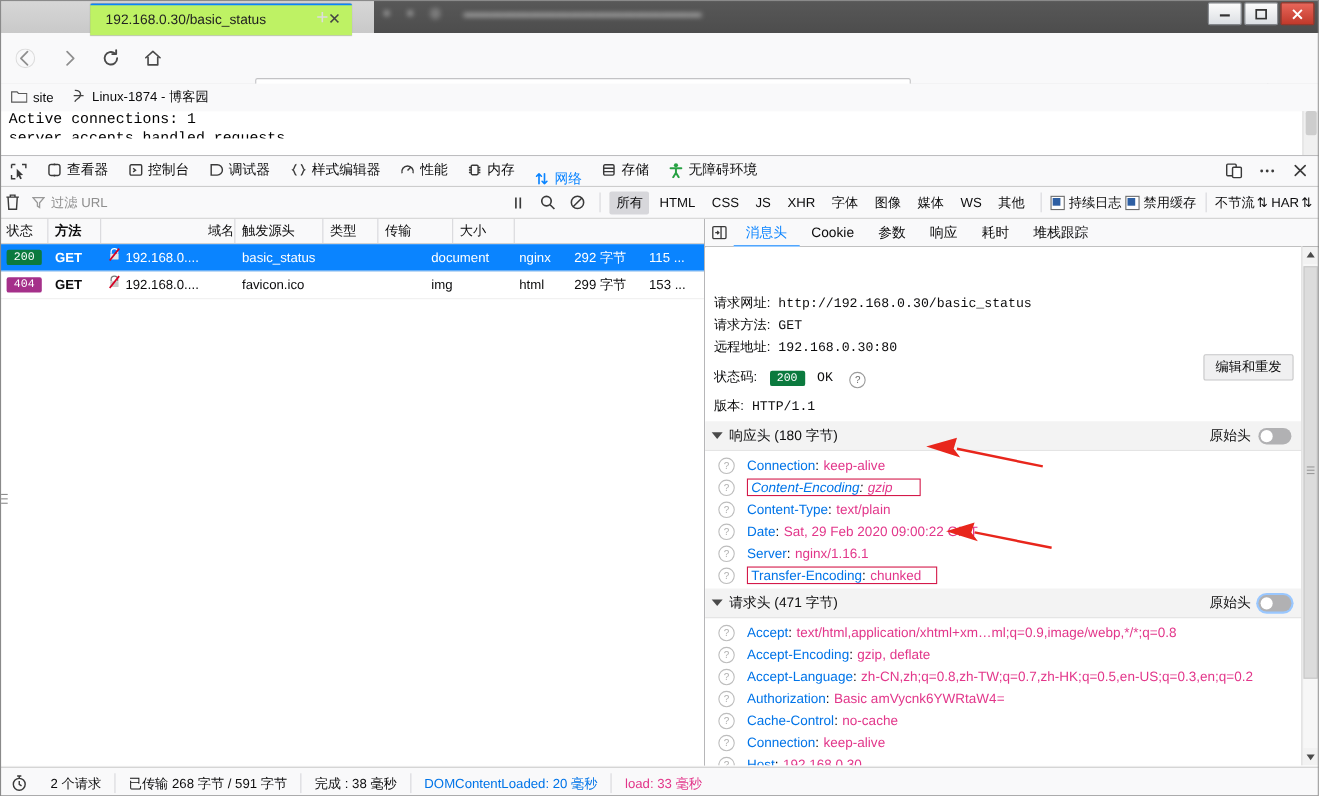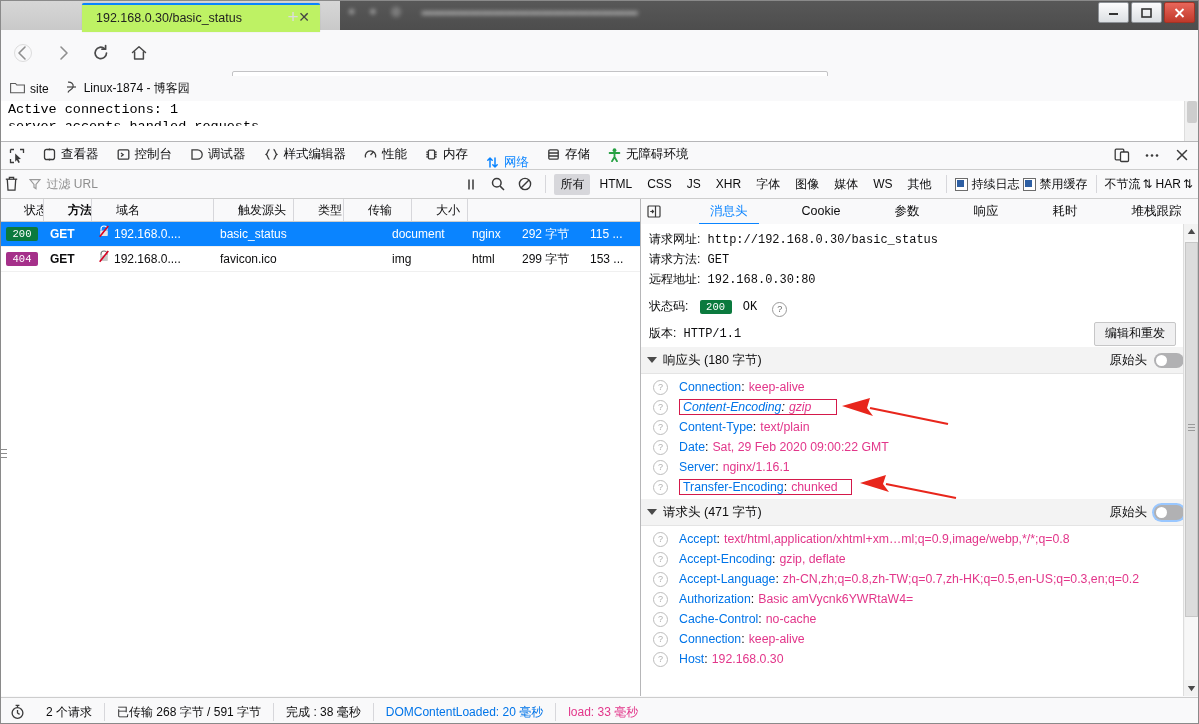--- a/index.html
+++ b/index.html
@@ -93,58 +93,58 @@
   .nt-chk{display:flex;align-items:center;gap:4px;font-size:12px;cursor:pointer;white-space:nowrap;}
   .cbx{width:11px;height:11px;border:1px solid #6c6c6c;background:#fff;position:relative;}
   .cbx.checked::after{content:"";position:absolute;left:1px;top:1px;width:7px;height:7px;background:#2e5fa3;}
   .nt-sel{font-size:12px;display:flex;align-items:center;gap:2px;cursor:pointer;white-space:nowrap;}
 
   
   .dt-body{position:relative;height:497px;display:flex;}
   .req-pane{width:640px;position:relative;background:#fff;border-right:1px solid #b6b6b8;}
   .req-head{display:flex;height:22px;background:#f9f9fa;border-bottom:1px solid #cdcdcd;
     font-size:12px;color:#0c0c0d;align-items:center;}
-  .req-head > div{padding-left:24px;border-right:1px solid #d7d7db;height:22px;line-height:22px;
+  .req-head > div{padding-left:6px;border-right:1px solid #d7d7db;height:22px;line-height:22px;
     box-sizing:border-box;overflow:hidden;white-space:nowrap;}
   .req-row{display:flex;height:24px;align-items:center;font-size:12px;border-bottom:1px solid #f0f0f0;}
   .req-row > div{padding-left:6px;box-sizing:border-box;overflow:hidden;white-space:nowrap;
     height:24px;line-height:24px;display:flex;align-items:center;}
   .req-row.sel{background:#0a84ff;color:#fff;}
-  .c-status{width:44px;} .c-method{width:48px;font-weight:bold;} .c-domain{width:122px;}
+  .c-status{width:44px;} .c-method{width:48px;font-weight:bold;} .c-domain{width:122px;text-align:right;}
   .c-file{width:172px;} .c-cause{width:80px;} .c-type{width:50px;}
   .c-transfer{width:68px;} .c-size{width:56px;}
   .badge{display:inline-block;min-width:26px;text-align:center;font-size:10.5px;
     font-family:"Liberation Mono","DejaVu Sans Mono",monospace;color:#fff;padding:1px 3px;border-radius:2px;line-height:12px;}
   .badge.ok{background:#0b7a3e;} .badge.nf{background:#a5308a;}
   .c-domain .dsvg{margin-right:4px;flex:0 0 auto;}
 
   
   .det-pane{flex:1 1 auto;position:relative;background:#fff;overflow:hidden;}
-  .det-tabs{height:25px;display:flex;border-bottom:1px solid #000000;background:#f9f9fa;gap:32px;}
+  .det-tabs{height:25px;display:flex;border-bottom:1px solid #000000;background:#f9f9fa;}
   .det-tabs .dsplit{width:26px;display:flex;align-items:center;justify-content:center;cursor:pointer;}
   .det-tab{height:24px;line-height:24px;padding:0 11px;font-size:12.5px;cursor:pointer;
     border-bottom:2px solid transparent;white-space:nowrap;}
   .det-tab.active{color:#0a84ff;border-bottom-color:#0a84ff;}
   .det-scroll{position:absolute;left:0;right:15px;top:25px;bottom:0;overflow:hidden;background:#fff;}
-  .summary{padding:5px 0 4px 8px;font-family:"Liberation Mono","DejaVu Sans Mono",monospace;font-size:12px;}
+  .summary{padding:5px 0 4px 8px;font-family:"Liberation Mono","DejaVu Sans Mono",monospace;font-size:12px;margin-top:36px;}
   .sline{height:20px;line-height:20px;white-space:nowrap;}
   .sline .lbl{font-family:"Liberation Sans",sans-serif;color:#0c0c0d;}
   .sline .val{color:#0c0c0d;}
   .qmark{display:inline-block;width:13px;height:13px;border:1px solid #9b9b9b;border-radius:50%;
     font-size:9px;line-height:12px;text-align:center;color:#6b6b6b;margin-left:8px;
     font-family:"Liberation Sans",sans-serif;vertical-align:-2px;}
   .resend-btn{position:absolute;right:8px;top:98px;height:22px;padding:0 10px;font-size:12px;
     background:#f0f0f1;border:1px solid #c6c6c7;border-radius:2px;line-height:21px;cursor:pointer;}
   .hdr-filter{height:23px;border-top:1px solid #e4e4e4;border-bottom:1px solid #e4e4e4;
     display:flex;align-items:center;gap:5px;padding-left:8px;color:#8e8e8e;font-size:12px;cursor:text;}
   .sect-head{height:26px;display:flex;align-items:center;background:#f3f3f3;
     border-bottom:1px solid #e4e4e4;font-size:12.5px;padding-left:6px;cursor:pointer;}
   .tri{width:0;height:0;border-left:5px solid transparent;border-right:5px solid transparent;
     border-top:6px solid #4a4a4a;margin-right:6px;}
-  .sect-head .raw{margin-left:auto;display:flex;align-items:center;gap:7px;font-size:12.5px;}
+  .sect-head .raw{margin-left:auto;display:flex;align-items:center;gap:7px;padding-right:10px;font-size:12.5px;}
   .toggle{width:30px;height:15px;border-radius:8px;background:#b1b1b3;position:relative;cursor:pointer;}
   .toggle .knob{position:absolute;left:2px;top:2px;width:11px;height:11px;border-radius:50%;background:#fff;}
   .toggle.focus{box-shadow:0 0 0 2px #99c7ff;background:#b1b1b3;}
   .hdr-row{height:20px;display:flex;align-items:center;font-size:12.3px;padding-left:12px;white-space:nowrap;}
   .hdr-row .q{display:inline-block;width:13px;height:13px;border:1px solid #bdbdbd;border-radius:50%;
     font-size:9px;line-height:12px;text-align:center;color:#b0b0b0;margin-right:11px;flex:0 0 auto;}
   .hk{color:#0074e8;} .hv{color:#e2368a;margin-left:4px;}
   .hdr-row.boxed .wrap{border:1px solid #d4194a;padding:0 3px;margin:-1px 0;}
 
   

